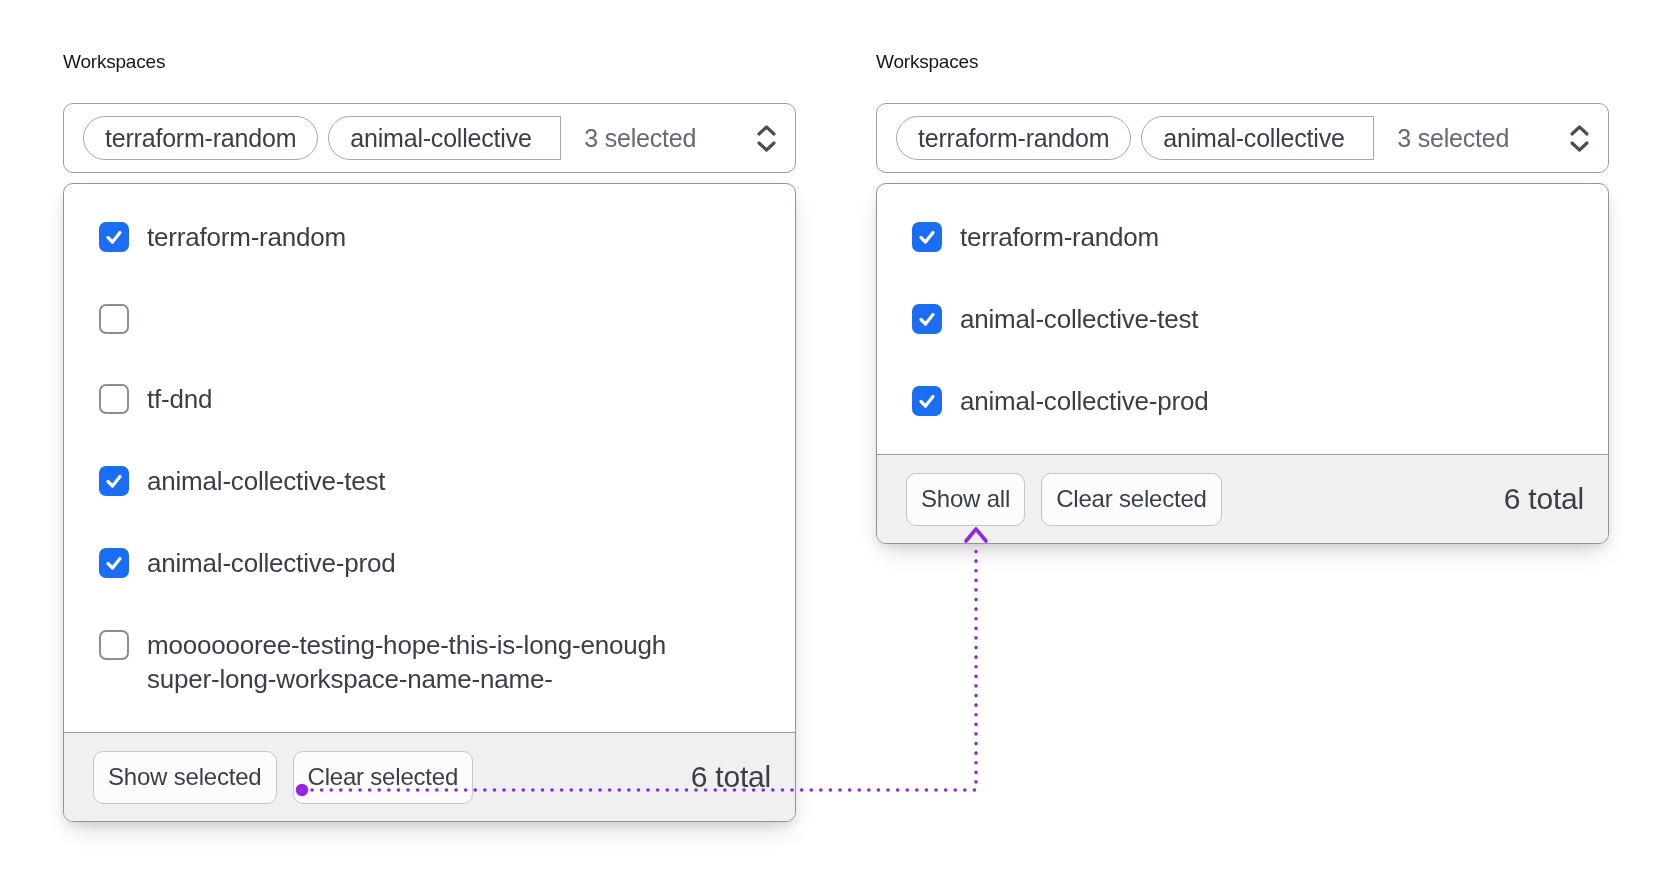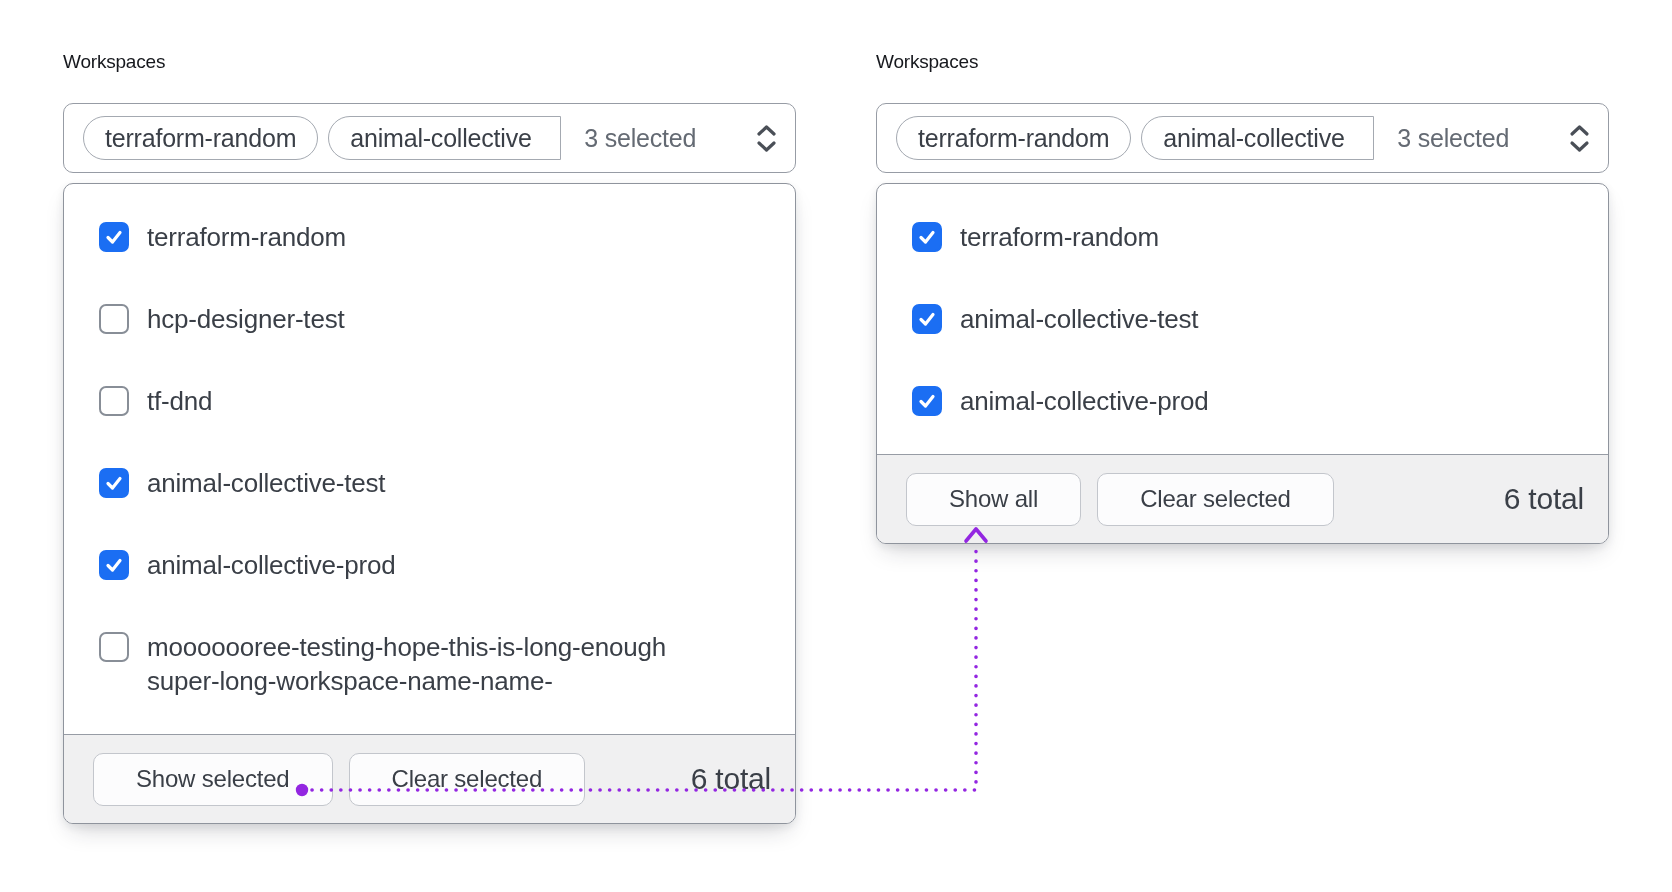--- a/index.html
+++ b/index.html
@@ -89,21 +89,21 @@
   .option-label .line{display:block;}
   .dropdown-footer{
     display:flex;align-items:center;
     height:89px;
     background:var(--footer-gray);
     border-top:1.5px solid var(--border-gray);
     padding:0 24px 0 29px;
     gap:16px;
   }
   .footer-btn{
-    height:53px;padding:0 42px;
+    height:53px;padding:0 14px;
     background:#fcfcfd;
     border:1.5px solid var(--button-border);
     border-radius:10px;
     font-family:inherit;letter-spacing:-0.2px;
     font-size:24px;color:var(--text-primary);
     cursor:pointer;white-space:nowrap;
   }
   .total{margin-left:auto;font-size:30px;color:var(--text-primary);}
   .annotation-overlay{
     position:absolute;inset:0;width:1672px;height:892px;
@@ -135,21 +135,20 @@
           <svg width="20" height="20" viewBox="0 0 20 20" fill="none" stroke="#fff" stroke-width="3.2" stroke-linecap="round" stroke-linejoin="round">
               <polyline points="4,10.5 8.5,15 16,5.5"></polyline>
             </svg>
         </span>
         <span class="option-label">terraform-random</span>
       </li>
       <li class="option">
         <span class="checkbox">
           
         </span>
-        <span class="option-label">hcp-designer-test</span>
       </li>
       <li class="option">
         <span class="checkbox">
           
         </span>
         <span class="option-label">tf-dnd</span>
       </li>
       <li class="option">
         <span class="checkbox checked">
           <svg width="20" height="20" viewBox="0 0 20 20" fill="none" stroke="#fff" stroke-width="3.2" stroke-linecap="round" stroke-linejoin="round">

